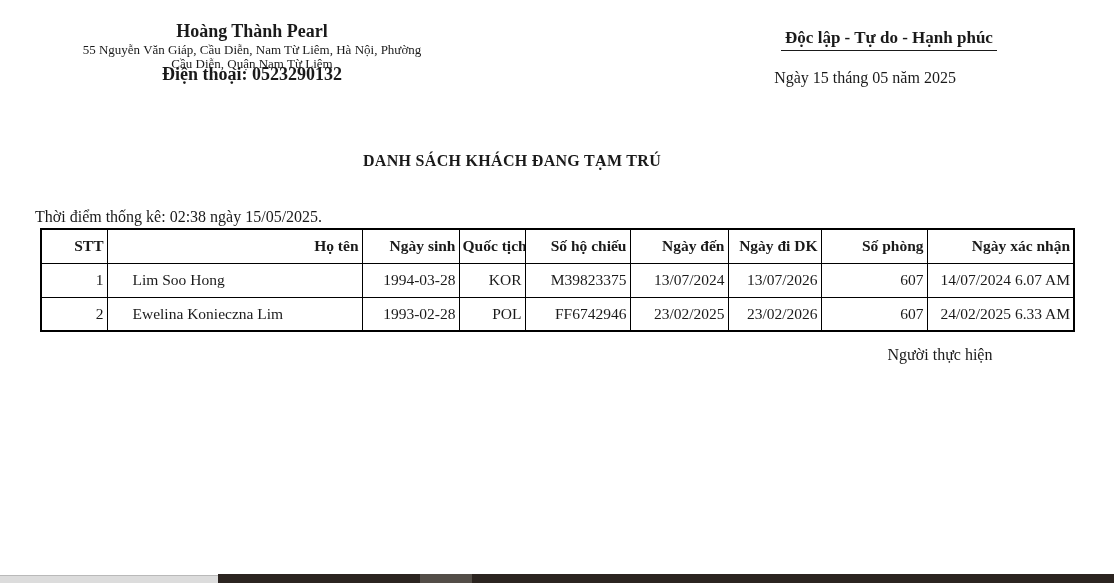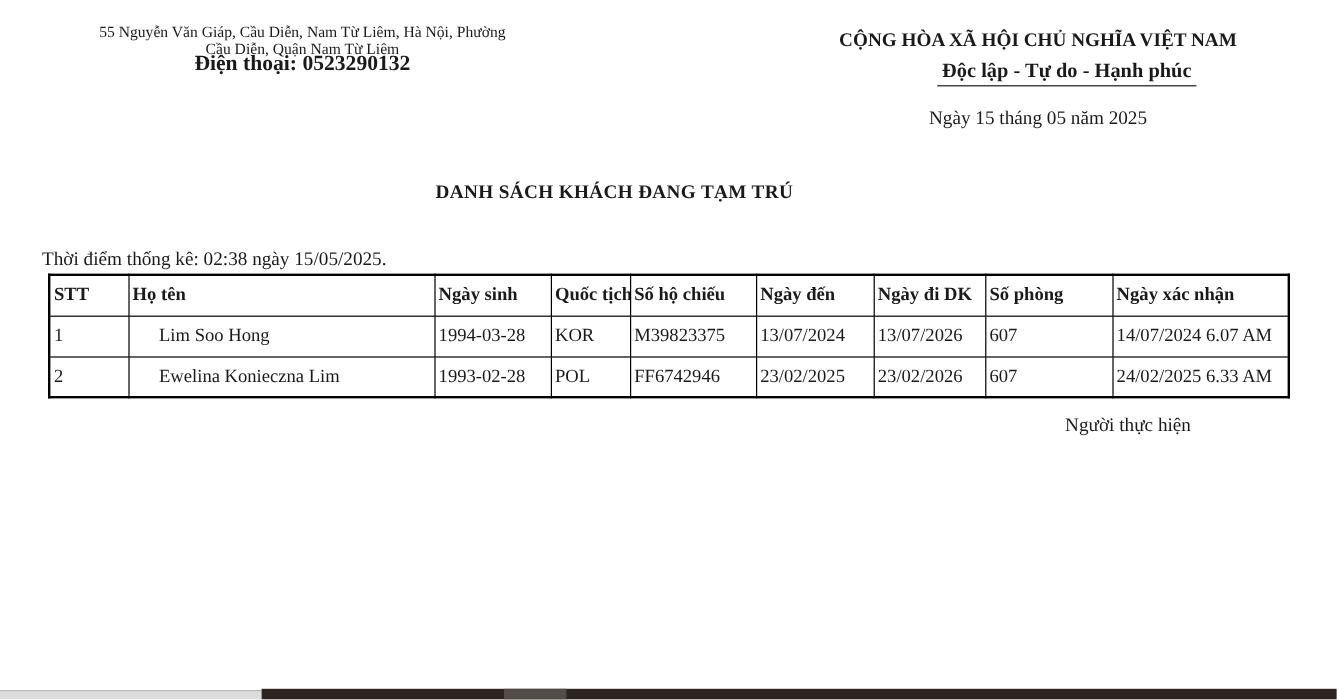--- a/index.html
+++ b/index.html
@@ -55,21 +55,21 @@
     position: absolute; left: 40px; top: 228px;
     border-collapse: collapse;
     border: 2px solid #000;
     table-layout: fixed;
     width: 1033px;
   }
   .guest-table th, .guest-table td {
     border: 1px solid #000;
     height: 34px;
     font-size: 15.5px;
-    text-align: left;
+    text-align: right;
     vertical-align: middle;
     padding: 0 3px;
     overflow: hidden;
     white-space: nowrap;
   }
   .guest-table th { font-weight: bold; }
   .guest-table td.cell-name { text-align: left; padding-left: 25px; }
 
   
   .signature-label {
@@ -91,27 +91,27 @@
     position: absolute; left: 420px; bottom: 0; width: 52px; height: 9px;
     background: #534d47;
   }
 </style>
 </head>
 <body>
 
 <div class="page">
 
   <div class="letterhead-left">
+    <div class="org-name">Hoàng Thành Pearl</div>
     <div class="org-address">55 Nguyễn Văn Giáp, Cầu Diễn, Nam Từ Liêm, Hà Nội, Phường</div>
     <div class="org-address">Cầu Diễn, Quận Nam Từ Liêm</div>
     <div class="org-phone">Điện thoại: 0523290132</div>
   </div>
 
   <div class="letterhead-right">
-    <div class="national-header">CỘNG HÒA XÃ HỘI CHỦ NGHĨA VIỆT NAM</div>
     <div class="national-motto-wrap">
       <span class="national-motto">Độc lập - Tự do - Hạnh phúc</span>
     </div>
     <div class="doc-date">Ngày 15 tháng 05 năm 2025</div>
   </div>
 
   <div class="doc-title">DANH SÁCH KHÁCH ĐANG TẠM TRÚ</div>
 
   <div class="stats-line">Thời điểm thống kê: 02:38 ngày 15/05/2025.</div>
 

